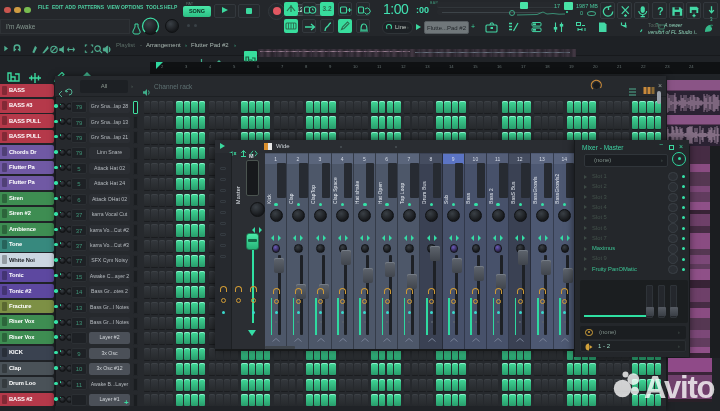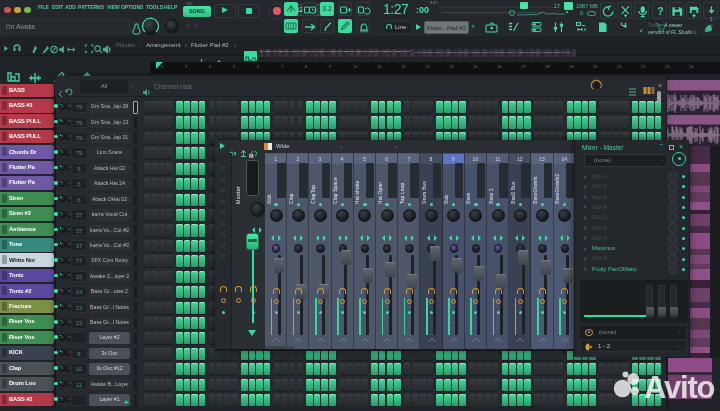--- a/index.html
+++ b/index.html
@@ -84,21 +84,21 @@
     <svg width="14" height="14" viewBox="0 0 14 14" style="position:absolute;left:0;top:0">
       <path d="M3.5 10.5 L4.5 8 L9.5 3 L11 4.5 L6 9.5 Z" fill="none" stroke="#2c6e50" stroke-width="1.1"></path>
     </svg>
   </div>
 <div class="ic" style="left:356px;top:19px;width:14px;height:14px">
     <svg width="14" height="14" viewBox="0 0 14 14" style="position:absolute;left:0;top:0">
       <path d="M4 10 C4 5 5 4 7 4 C9 4 10 5 10 10 Z" fill="none" stroke="#3fd9a3" stroke-width="1.1"></path>
       <path d="M3 11 L11 11" stroke="#3fd9a3" stroke-width="1"></path>
     </svg>
   </div>
-<div class="t" style="left:383px;top:0.5px;font-size:14px;color:#41e2b1;letter-spacing:-0.5px">1:27</div>
+<div class="t" style="left:383px;top:0.5px;font-size:14px;color:#41e2b1;letter-spacing:-0.5px">1:00</div>
 <div class="t" style="left:416px;top:5px;font-size:9px;color:#41e2b1;font-weight:bold">:00</div>
 <div class="t" style="left:430px;top:1px;font-size:3.5px;color:#3f9478;letter-spacing:.4px">BAR</div>
 <div style="left:437px;top:2px;width:123px;height:5.5px;background:#26292d;border-radius:2px;border-bottom:1px solid #31363a"></div>
 <div style="left:437px;top:9px;width:123px;height:5.5px;background:#26292d;border-radius:2px"></div>
 <div style="left:442px;top:11.5px;width:100px;height:1px;background:#3d4449"></div>
 <div style="left:520px;top:2px;width:8px;height:7px;background:#49e3a6;border-radius:1px"></div>
 <div class="t" style="left:554px;top:2.5px;font-size:5.5px;color:#49c59b">17</div>
 <div style="left:564px;top:2px;width:9px;height:7.5px;background:#49e3a6;border-radius:1px"></div>
 <div class="t" style="left:576px;top:2.5px;font-size:5.5px;color:#49c59b">1987 MB</div>
 <div class="led" style="left:566px;top:11px;width:2px;height:2px"></div>

